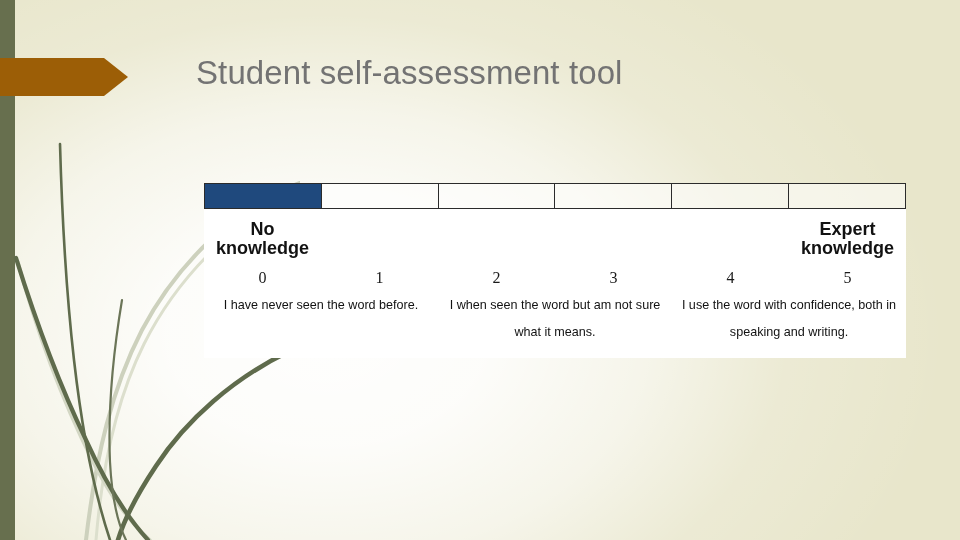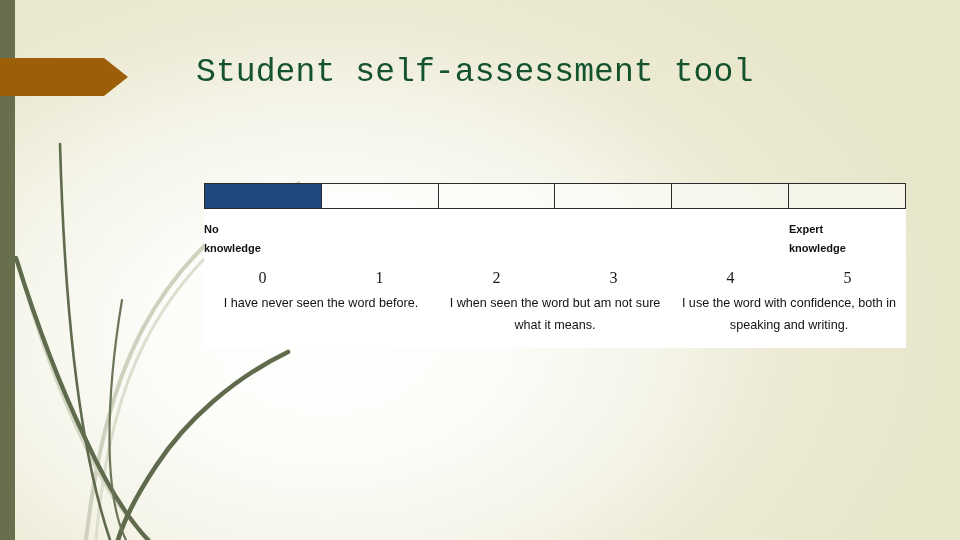--- a/index.html
+++ b/index.html
@@ -47,24 +47,24 @@
   #banner-arrow {
     position: absolute;
     left: 0px; top: 58px;
     width: 128px; height: 38px;
   }
   
   #slide-title {
     position: absolute;
     left: 196px; top: 52px;
     width: 720px;
-    font-family: Liberation Mono, monospace;
+    font-family: Liberation Sans, sans-serif;
     font-size: 33px;
     line-height: 42px;
-    color: #14532d;
+    color: #737373;
     letter-spacing: 0.1px;
     white-space: nowrap;
   }
   
   #scale-table {
     position: absolute;
     left: 204px; top: 183px;
     width: 702px;
   }
   #scale-header-row {
@@ -92,21 +92,22 @@
     padding-bottom: 12px;
     box-sizing: border-box;
   }
   #endpoint-row {
     display: flex;
     width: 702px;
     height: 44px;
   }
   .endpoint-cell {
     flex: 1 1 0;
-    font-size: 11px;
+    text-align: center;
+    font-size: 18px;
     font-weight: bold;
     line-height: 19px;
     color: #121212;
   }
   .endpoint-cell.blank { color: transparent; }
 
   #number-row {
     display: flex;
     width: 702px;
     height: 28px;
@@ -122,21 +123,21 @@
 
   #descriptor-row {
     display: flex;
     width: 702px;
     align-items: flex-start;
   }
   .descriptor-cell {
     flex: 1 1 0;
     text-align: center;
     font-size: 12.6px;
-    line-height: 22px;
+    line-height: 27px;
     color: #121212;
     padding: 0 6px;
     box-sizing: border-box;
   }
 </style>
 </head>
 <body>
 
 <div id="slide">
 

